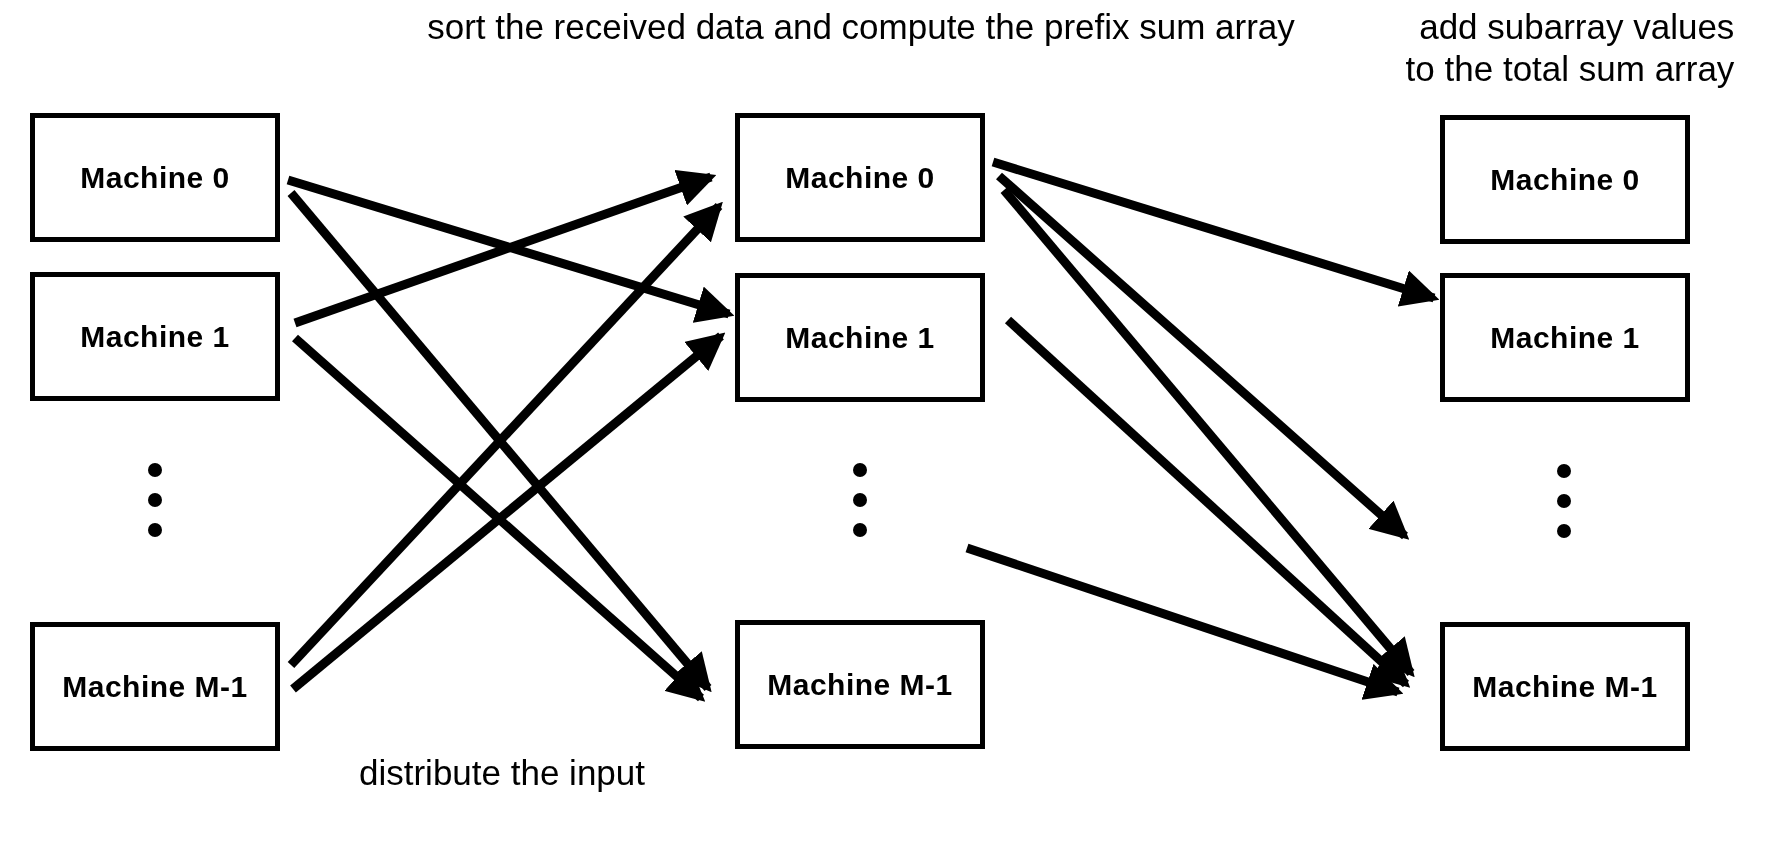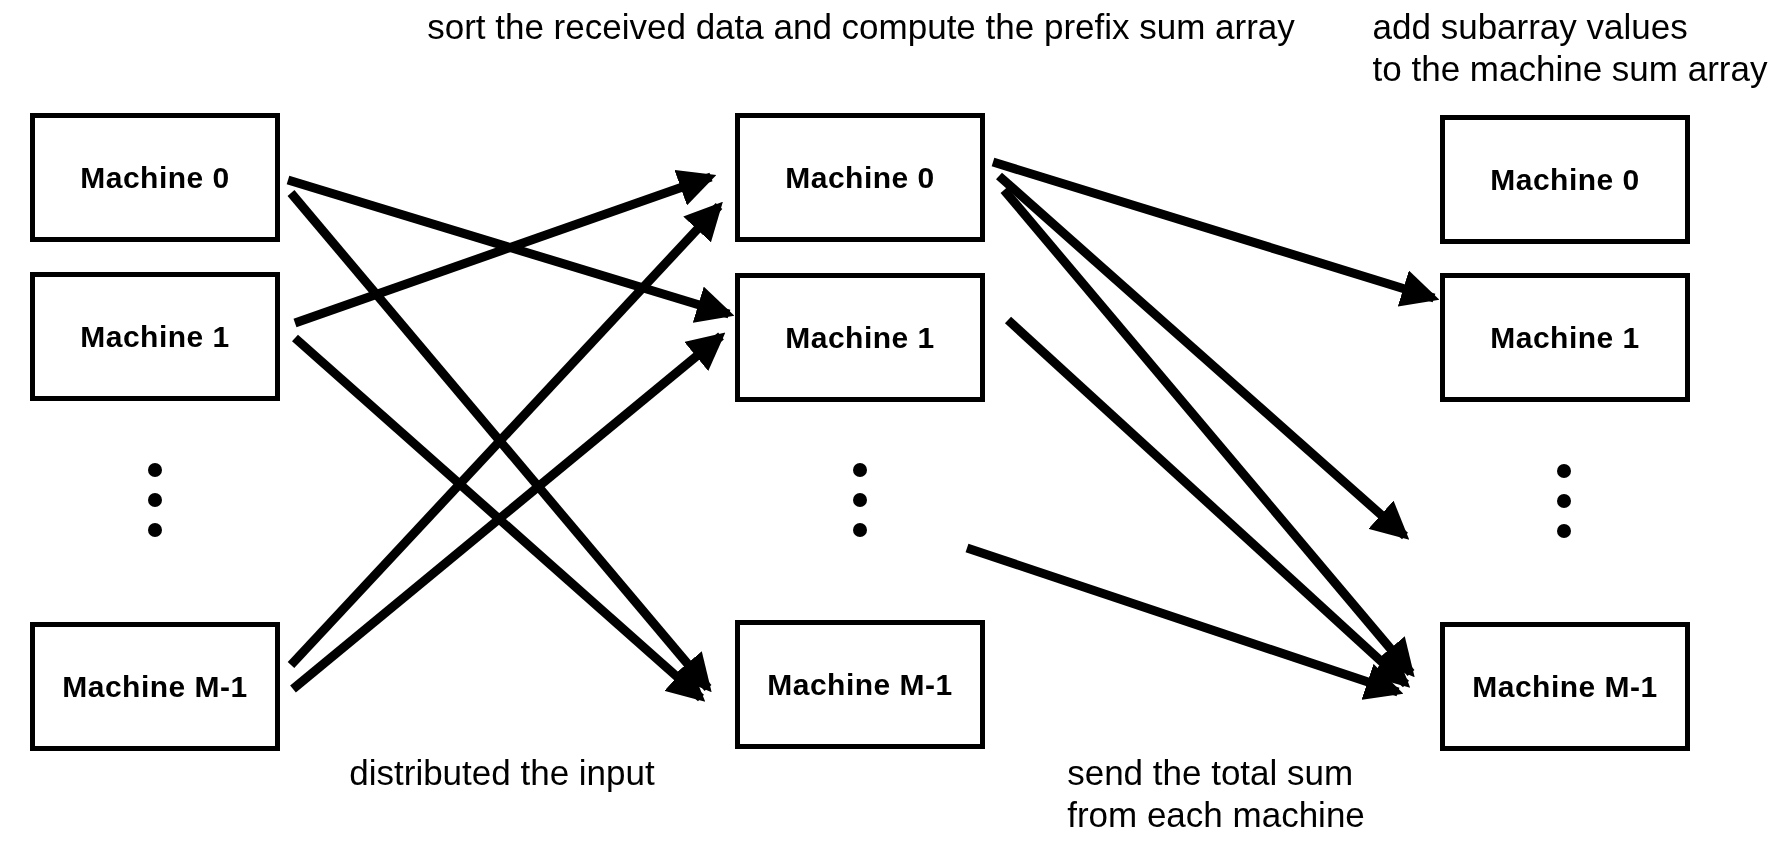--- a/index.html
+++ b/index.html
@@ -49,21 +49,21 @@
   }
   .dot {
     width: 14px;
     height: 14px;
     border-radius: 50%;
     background: #000000;
   }
   .note {
     position: absolute;
     transform: translateX(-50%);
-    text-align: left;
+    text-align: right;
     font-size: 35px;
     line-height: 42px;
     white-space: nowrap;
   }
 </style>
 </head>
 <body>
 
 <div class="canvas">
 
@@ -86,28 +86,24 @@
     <line x1="1004" y1="190" x2="1411" y2="673" marker-end="url(#ah)"></line>
     <line x1="1008" y1="320" x2="1406" y2="684" marker-end="url(#ah)"></line>
     <line x1="967" y1="548" x2="1398" y2="692" marker-end="url(#ah)"></line>
   </svg>
 
   <div class="note" style="left:861px; top:6px;">
     <div>sort the received data and compute the prefix sum array</div>
   </div>
   <div class="note" style="left:1570px; top:6px;">
     <div>add subarray values</div>
-    <div>to the machine sum array</div>
+    <div>to the total sum array</div>
   </div>
   <div class="note" style="left:502px; top:752px;">
-    <div>distributed the input</div>
-  </div>
-  <div class="note" style="left:1216px; top:752px;">
-    <div>send the total sum</div>
-    <div>from each machine</div>
+    <div>distribute the input</div>
   </div>
 
   <div class="box" style="left:30px; top:113px;">Machine 0</div>
   <div class="box" style="left:30px; top:272px;">Machine 1</div>
   <div class="box" style="left:30px; top:622px;">Machine M-1</div>
   <div class="dots" style="left:148px; top:463px;">
     <div class="dot"></div>
     <div class="dot"></div>
     <div class="dot"></div>
   </div>

